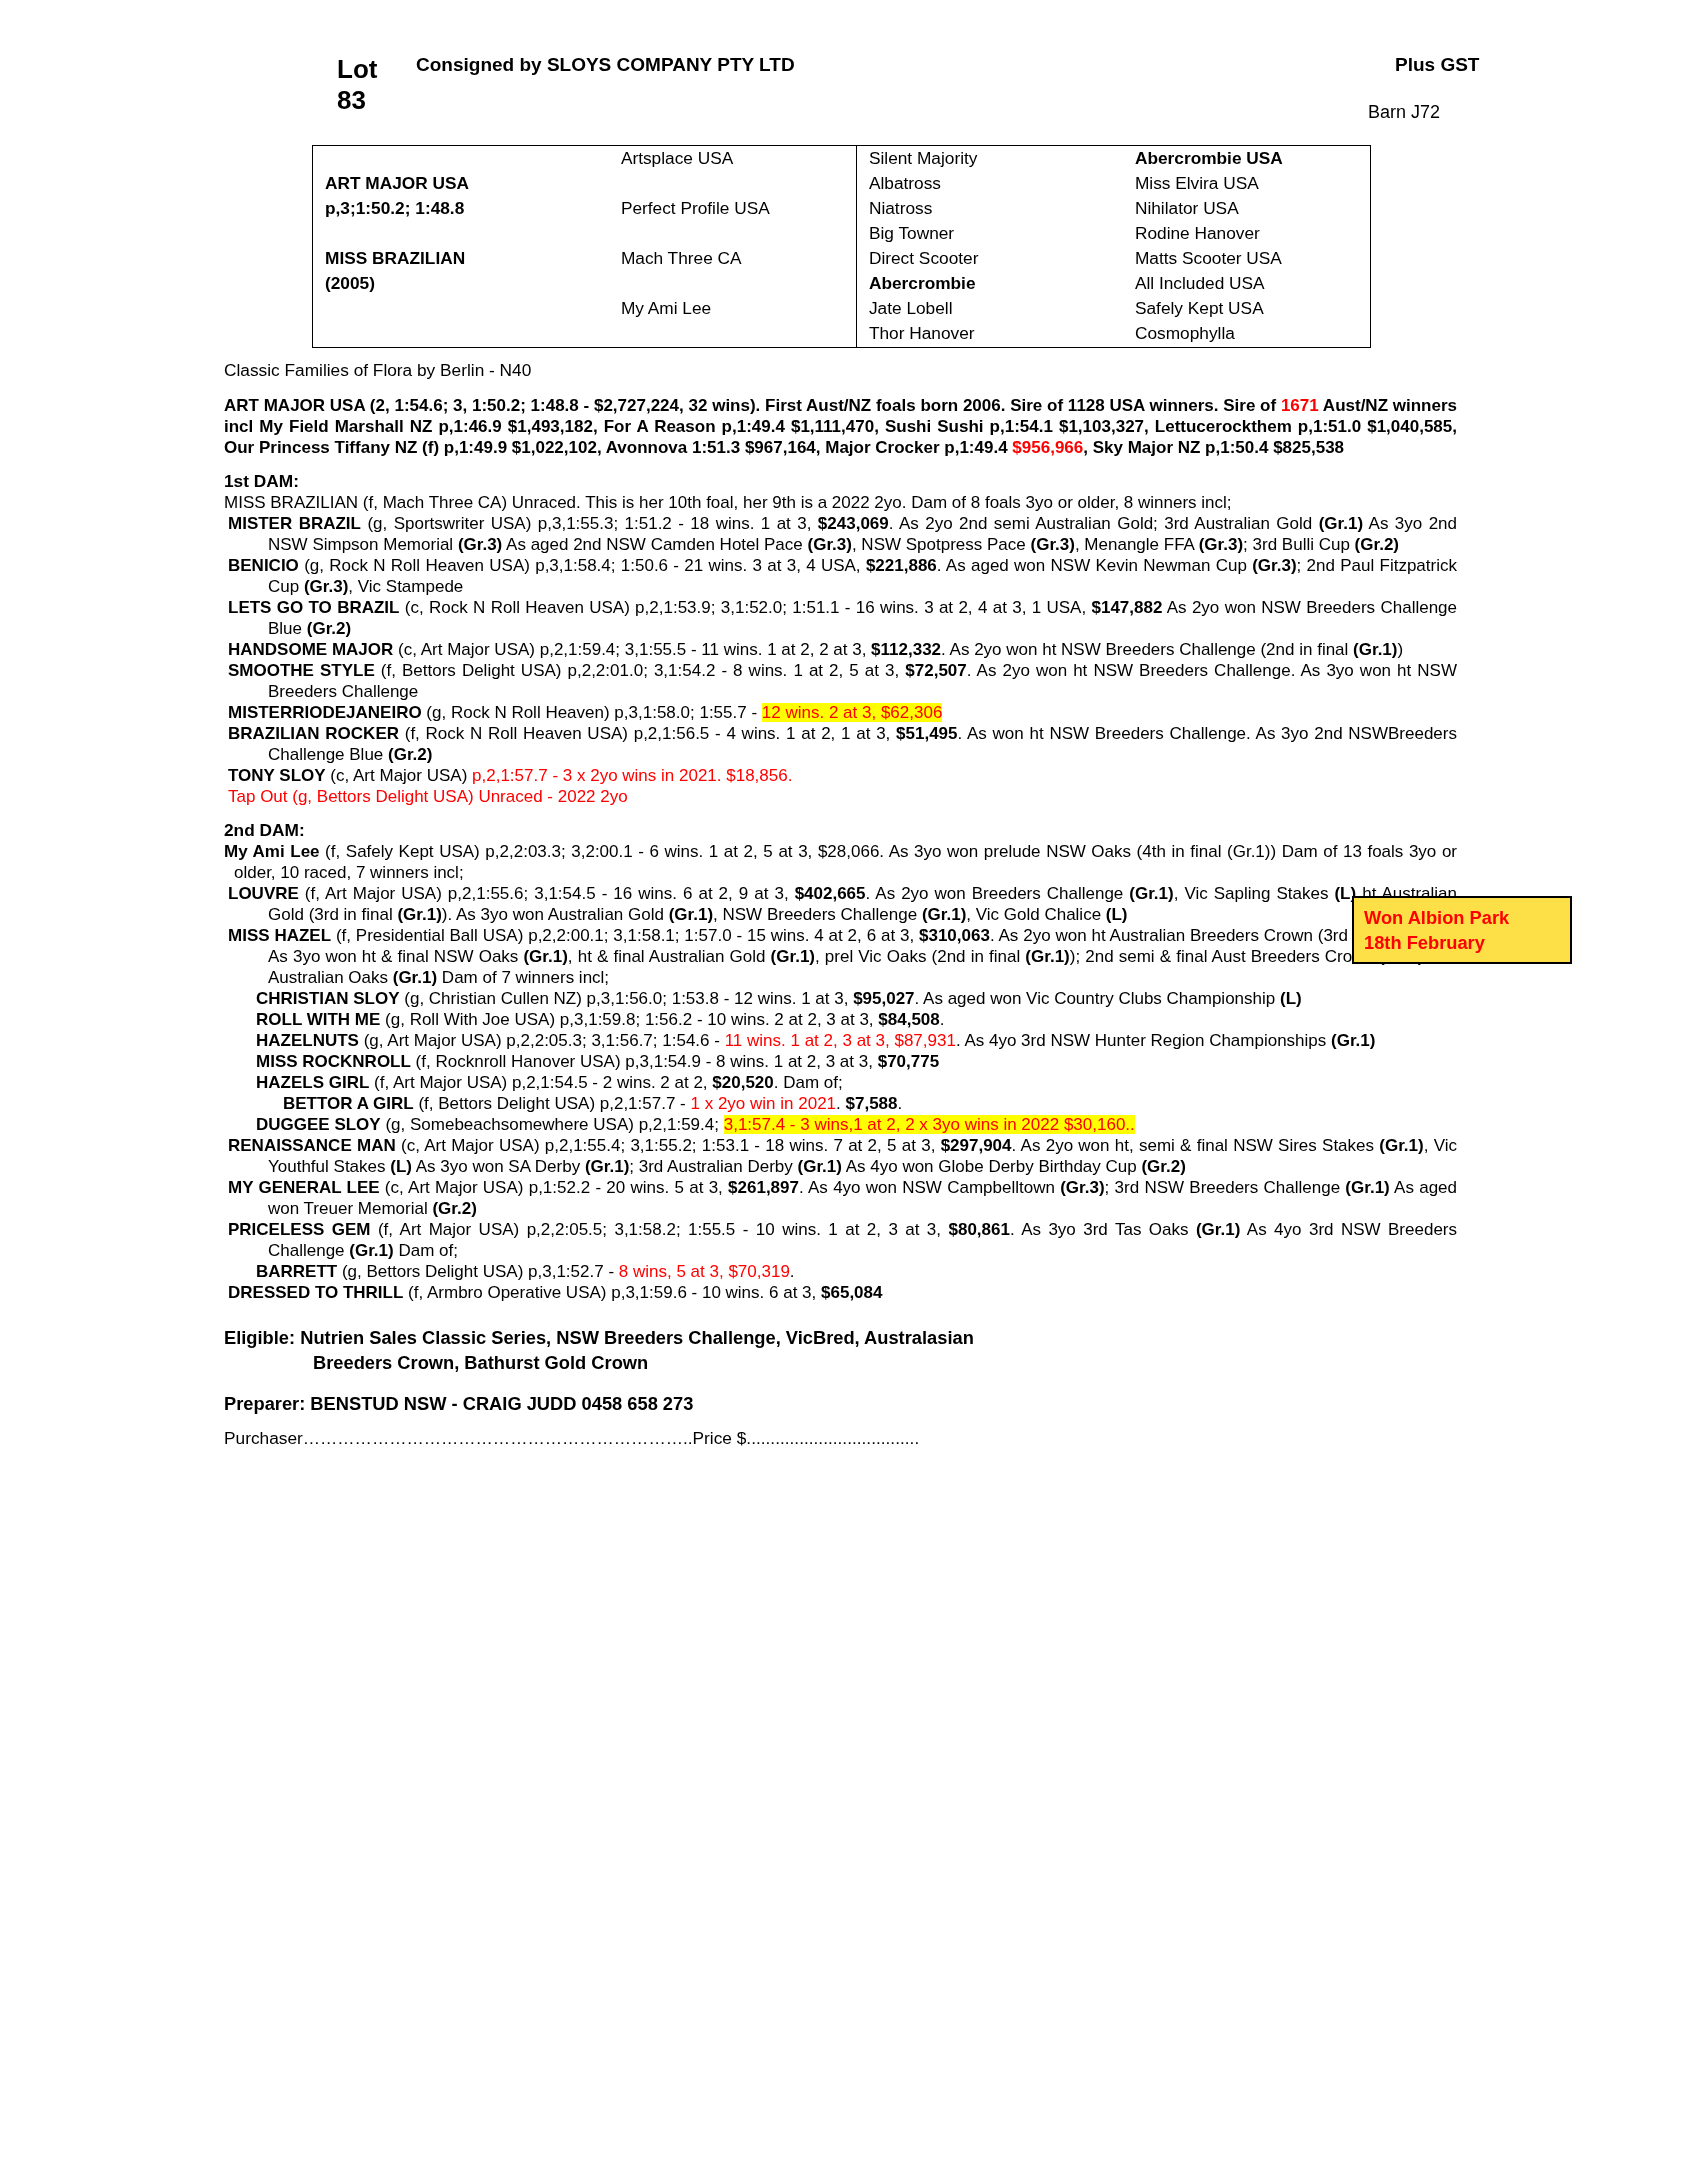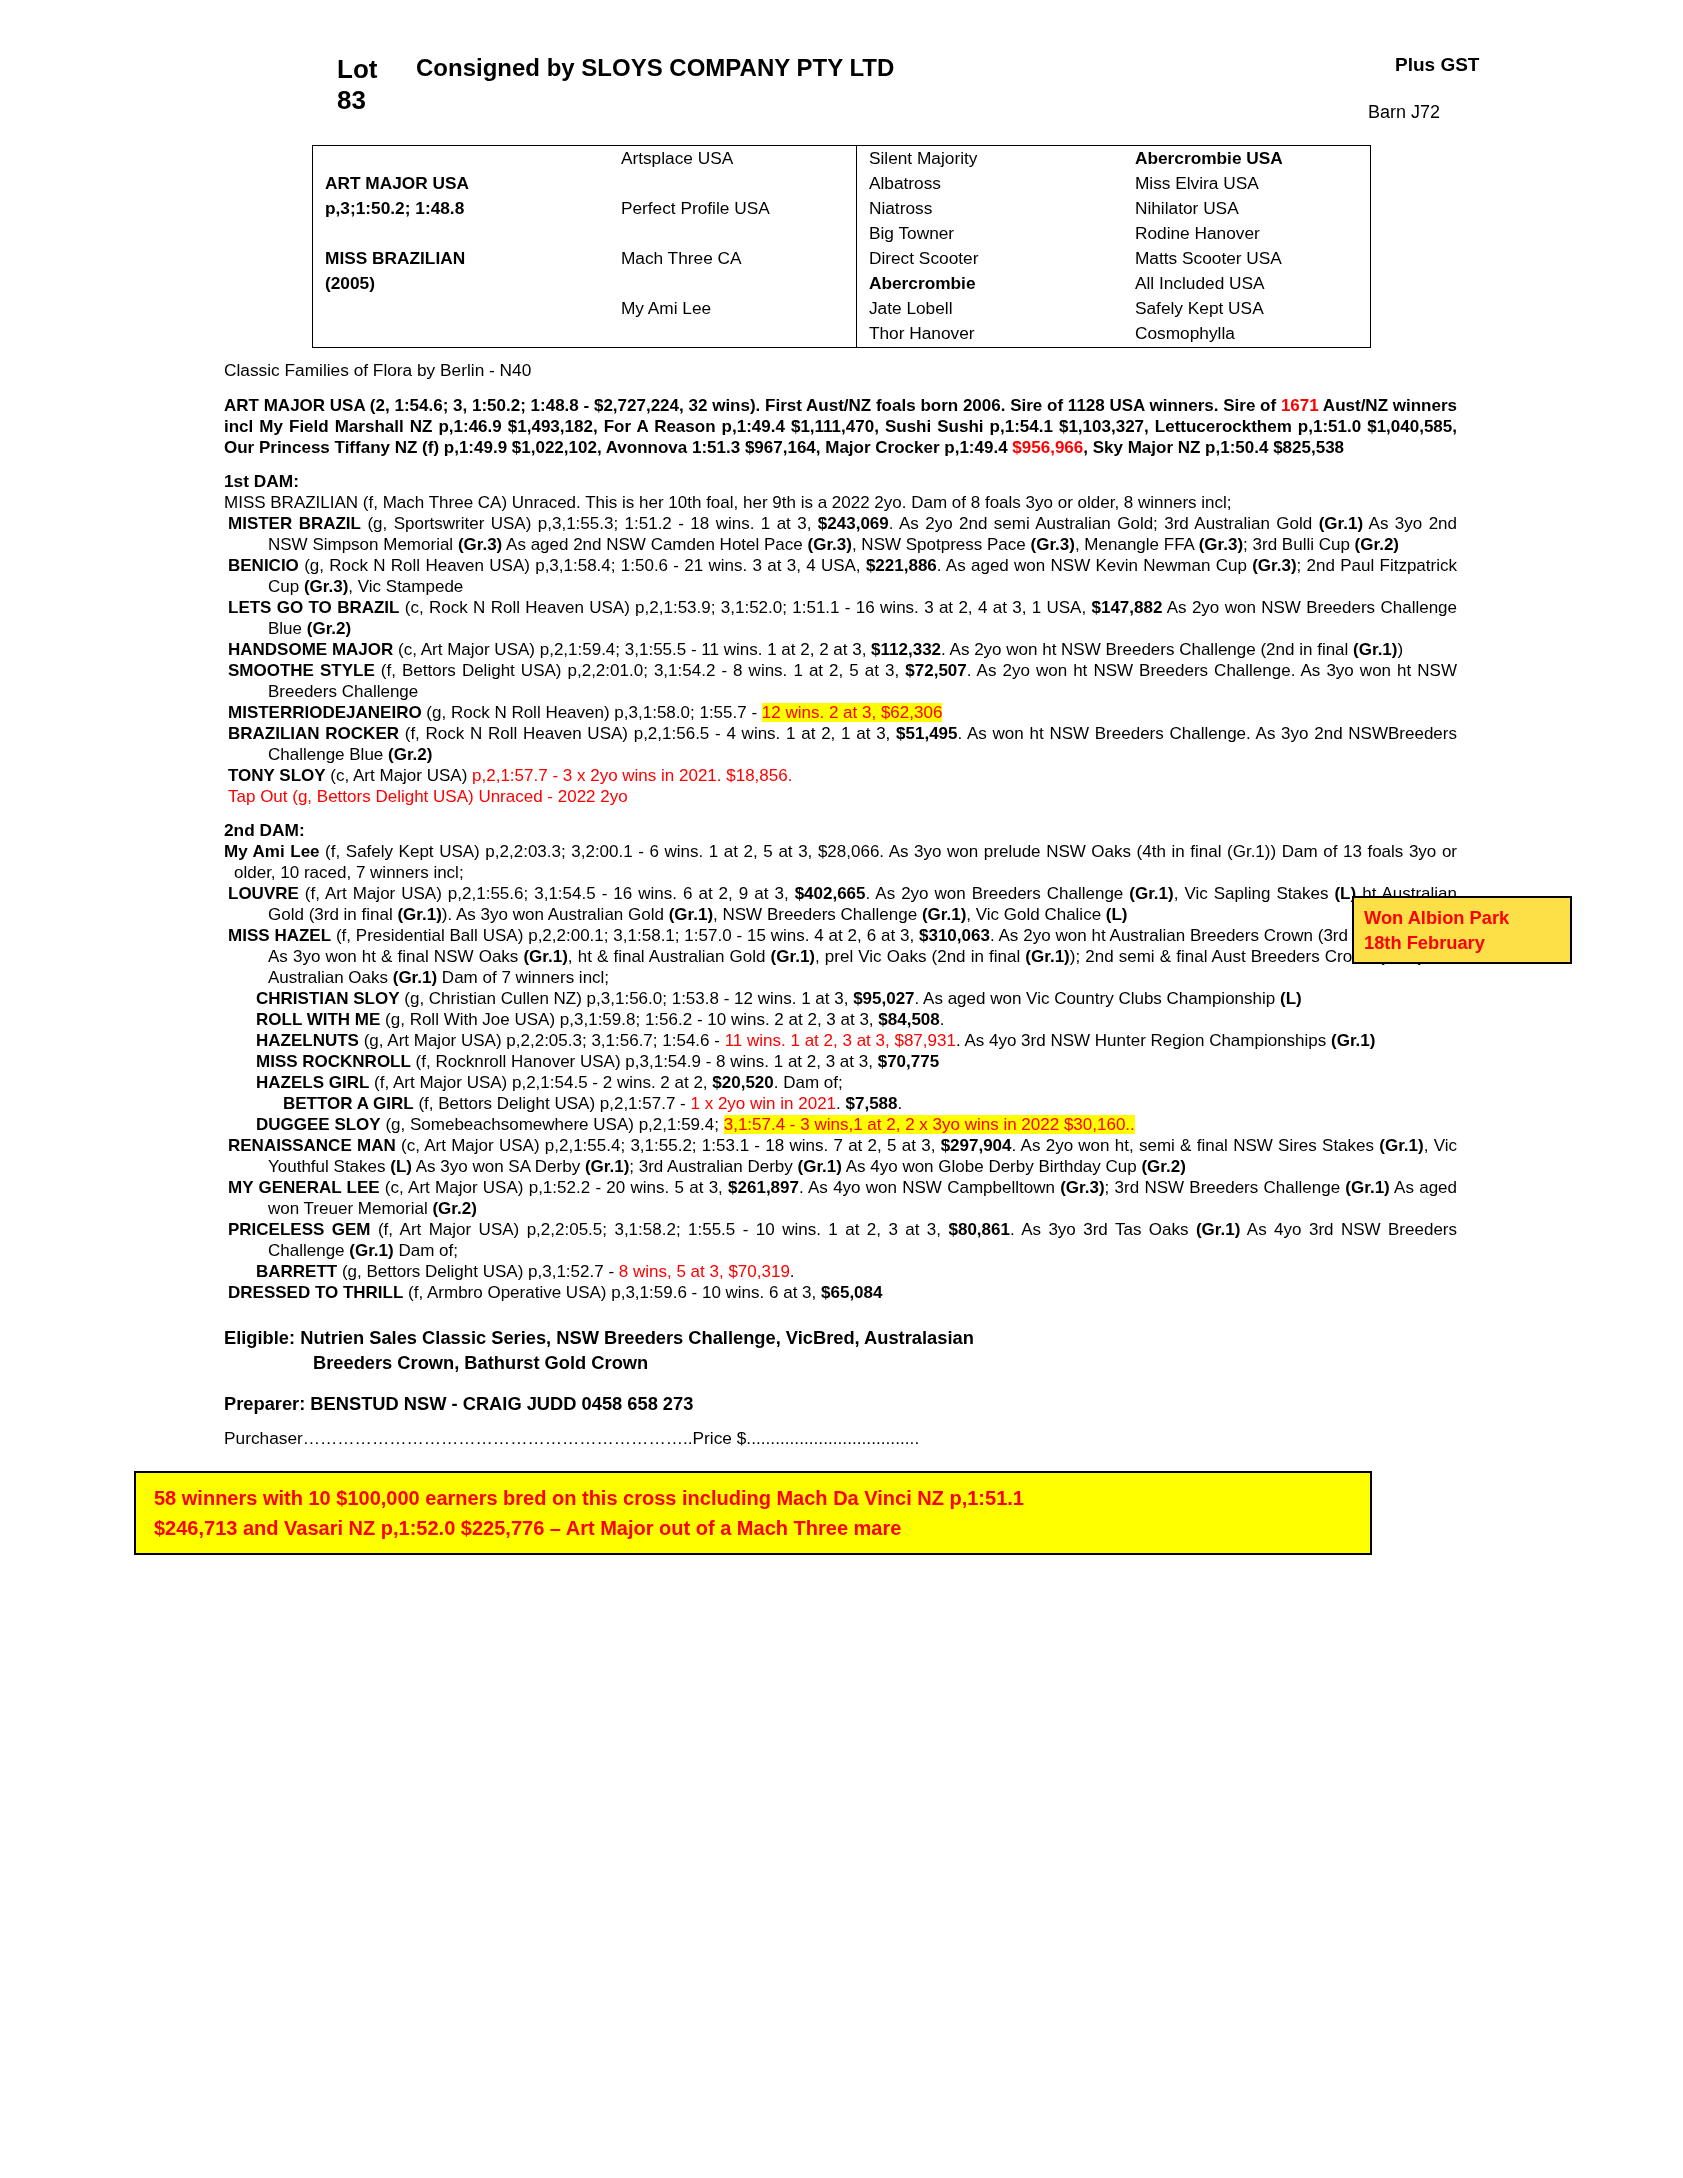--- a/index.html
+++ b/index.html
@@ -26,21 +26,21 @@
     position: relative;
     height: 40px;
   }
   .lot-title {
     font-size: 26px;
     font-weight: bold;
     width: 198px;
     padding-left: 188px;
   }
   .consignor {
-    font-size: 24px;
+    font-size: 19px;
     font-weight: bold;
     flex: 1;
     text-align: left;
     padding-left: 69px;
   }
   .plus-gst {
     font-size: 19px;
     font-weight: bold;
     width: 208px;
     text-align: left;
@@ -268,19 +268,15 @@
     <div>18th February</div>
   </div>
 
   <div class="eligible">
     <span>Eligible: Nutrien Sales Classic Series, NSW Breeders Challenge, VicBred, Australasian</span>
     <span class="cont">Breeders Crown, Bathurst Gold Crown</span>
   </div>
   <div class="preparer">Preparer: BENSTUD NSW - CRAIG JUDD 0458 658 273</div>
   <div class="purchaser">Purchaser…………………………………………………………..Price $....................................</div>
 
-  <div class="cross-box">
-    <div>58 winners with 10 $100,000 earners bred on this cross including Mach Da Vinci NZ p,1:51.1</div>
-    <div>$246,713 and Vasari NZ p,1:52.0 $225,776 – Art Major out of a Mach Three mare</div>
-  </div>
 
 </div>
 
 
 </body></html>

